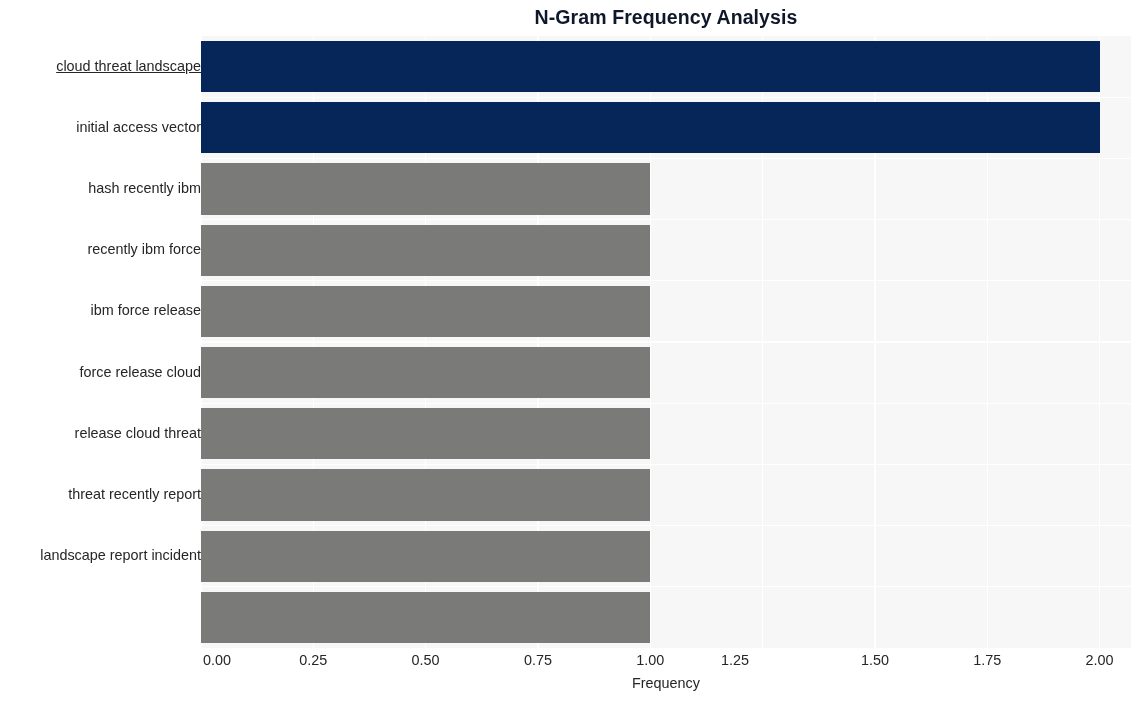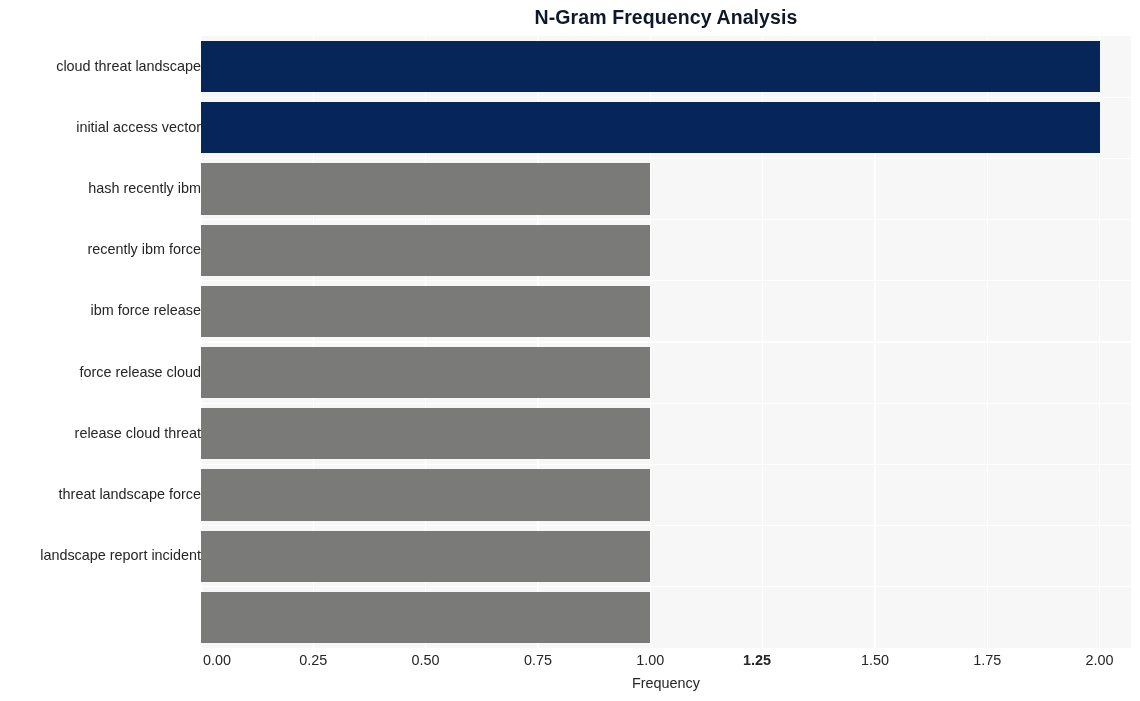--- a/index.html
+++ b/index.html
@@ -161,38 +161,38 @@
         <div class="bar" title="ibm force release: 1" style="top: 249.849px; height: 51.102px; width: 449.275px; background: rgb(122, 122, 120);"></div>
         <div class="bar" title="force release cloud: 1" style="top: 311.049px; height: 51.102px; width: 449.275px; background: rgb(122, 122, 120);"></div>
         <div class="bar" title="release cloud threat: 1" style="top: 372.249px; height: 51.102px; width: 449.275px; background: rgb(122, 122, 120);"></div>
         <div class="bar" title="threat landscape report: 1" style="top: 433.449px; height: 51.102px; width: 449.275px; background: rgb(122, 122, 120);"></div>
         <div class="bar" title="landscape report incident: 1" style="top: 494.649px; height: 51.102px; width: 449.275px; background: rgb(122, 122, 120);"></div>
         <div class="bar" title="report incident data: 1" style="top: 555.849px; height: 51.102px; width: 449.275px; background: rgb(122, 122, 120);"></div>
       </div>
   </div>
 
   <div id="y-tick-labels">
-      <div class="ytick" style="top: 21.6px;">cloud threat landscape</div>
+      <div class="ytick" style="top: 21.6px; text-decoration: underline;">cloud threat landscape</div>
       <div class="ytick" style="top: 82.8px;">initial access vector</div>
       <div class="ytick" style="top: 144px;">hash recently ibm</div>
       <div class="ytick" style="top: 205.2px;">recently ibm force</div>
       <div class="ytick" style="top: 266.4px;">ibm force release</div>
       <div class="ytick" style="top: 327.6px;">force release cloud</div>
       <div class="ytick" style="top: 388.8px;">release cloud threat</div>
-      <div class="ytick" style="top: 450px;">threat landscape force</div>
+      <div class="ytick" style="top: 450px;">threat recently report</div>
       <div class="ytick" style="top: 511.2px;">landscape report incident</div>
     </div>
 
   <div id="x-tick-labels">
       <div class="xtick" style="left: 16px;">0.00</div>
       <div class="xtick" style="left: 112.319px;">0.25</div>
       <div class="xtick" style="left: 224.638px;">0.50</div>
       <div class="xtick" style="left: 336.957px;">0.75</div>
       <div class="xtick" style="left: 449.275px;">1.00</div>
-      <div class="xtick" style="left: 556px; font-weight: bold;">1.25</div>
+      <div class="xtick" style="left: 534px;">1.25</div>
       <div class="xtick" style="left: 673.913px;">1.50</div>
       <div class="xtick" style="left: 786.232px;">1.75</div>
       <div class="xtick" style="left: 898.551px;">2.00</div>
     </div>
 
   <div id="x-axis-label">Frequency</div>
 
 </div>
 
 </body></html>

